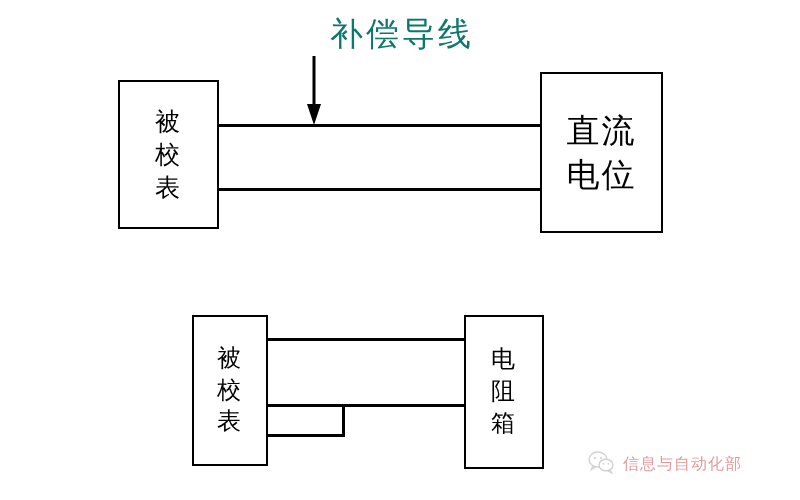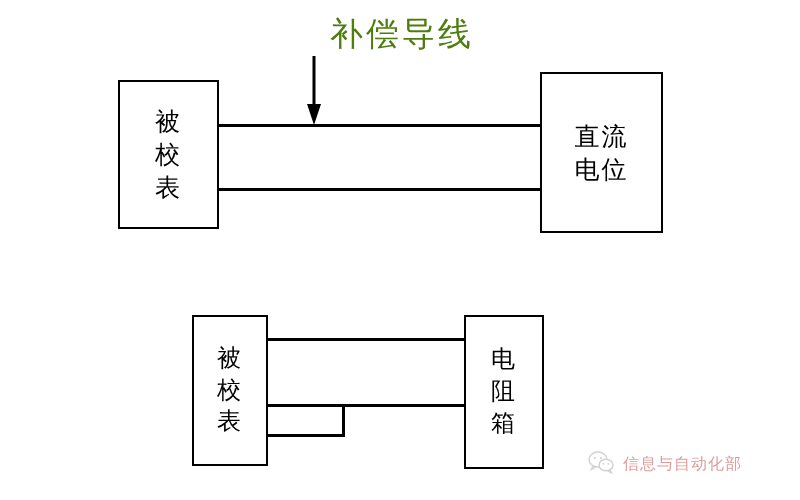--- a/index.html
+++ b/index.html
@@ -36,21 +36,21 @@
     line-height: 1.32;
   }
 
   
   #box-meter-top {
     left: 118px;  top: 80px;  width: 101px; height: 149px;
     font-size: 25px;
   }
   #box-potentiometer {
     left: 540px; top: 72px;  width: 123px; height: 161px;
-    font-size: 25px;
+    font-size: 33px;
   }
   #box-meter-bottom {
     left: 192px; top: 315px; width: 76px;  height: 151px;
     font-size: 24px;
   }
   #box-resistor {
     left: 464px; top: 315px; width: 80px;  height: 154px;
     font-size: 24px;
   }
 
@@ -85,21 +85,21 @@
     height: 70px;
     z-index: 4;
   }
 
   
   #label-compensating-wire {
     position: absolute;
     left: 330px;
     top: 12px;
     font-size: 33px;
-    color: #4d7c0f;
+    color: #0f766e;
     letter-spacing: 3px;
     white-space: nowrap;
     z-index: 5;
   }
 
   
   #watermark {
     position: absolute;
     left: 588px;
     top: 450px;

